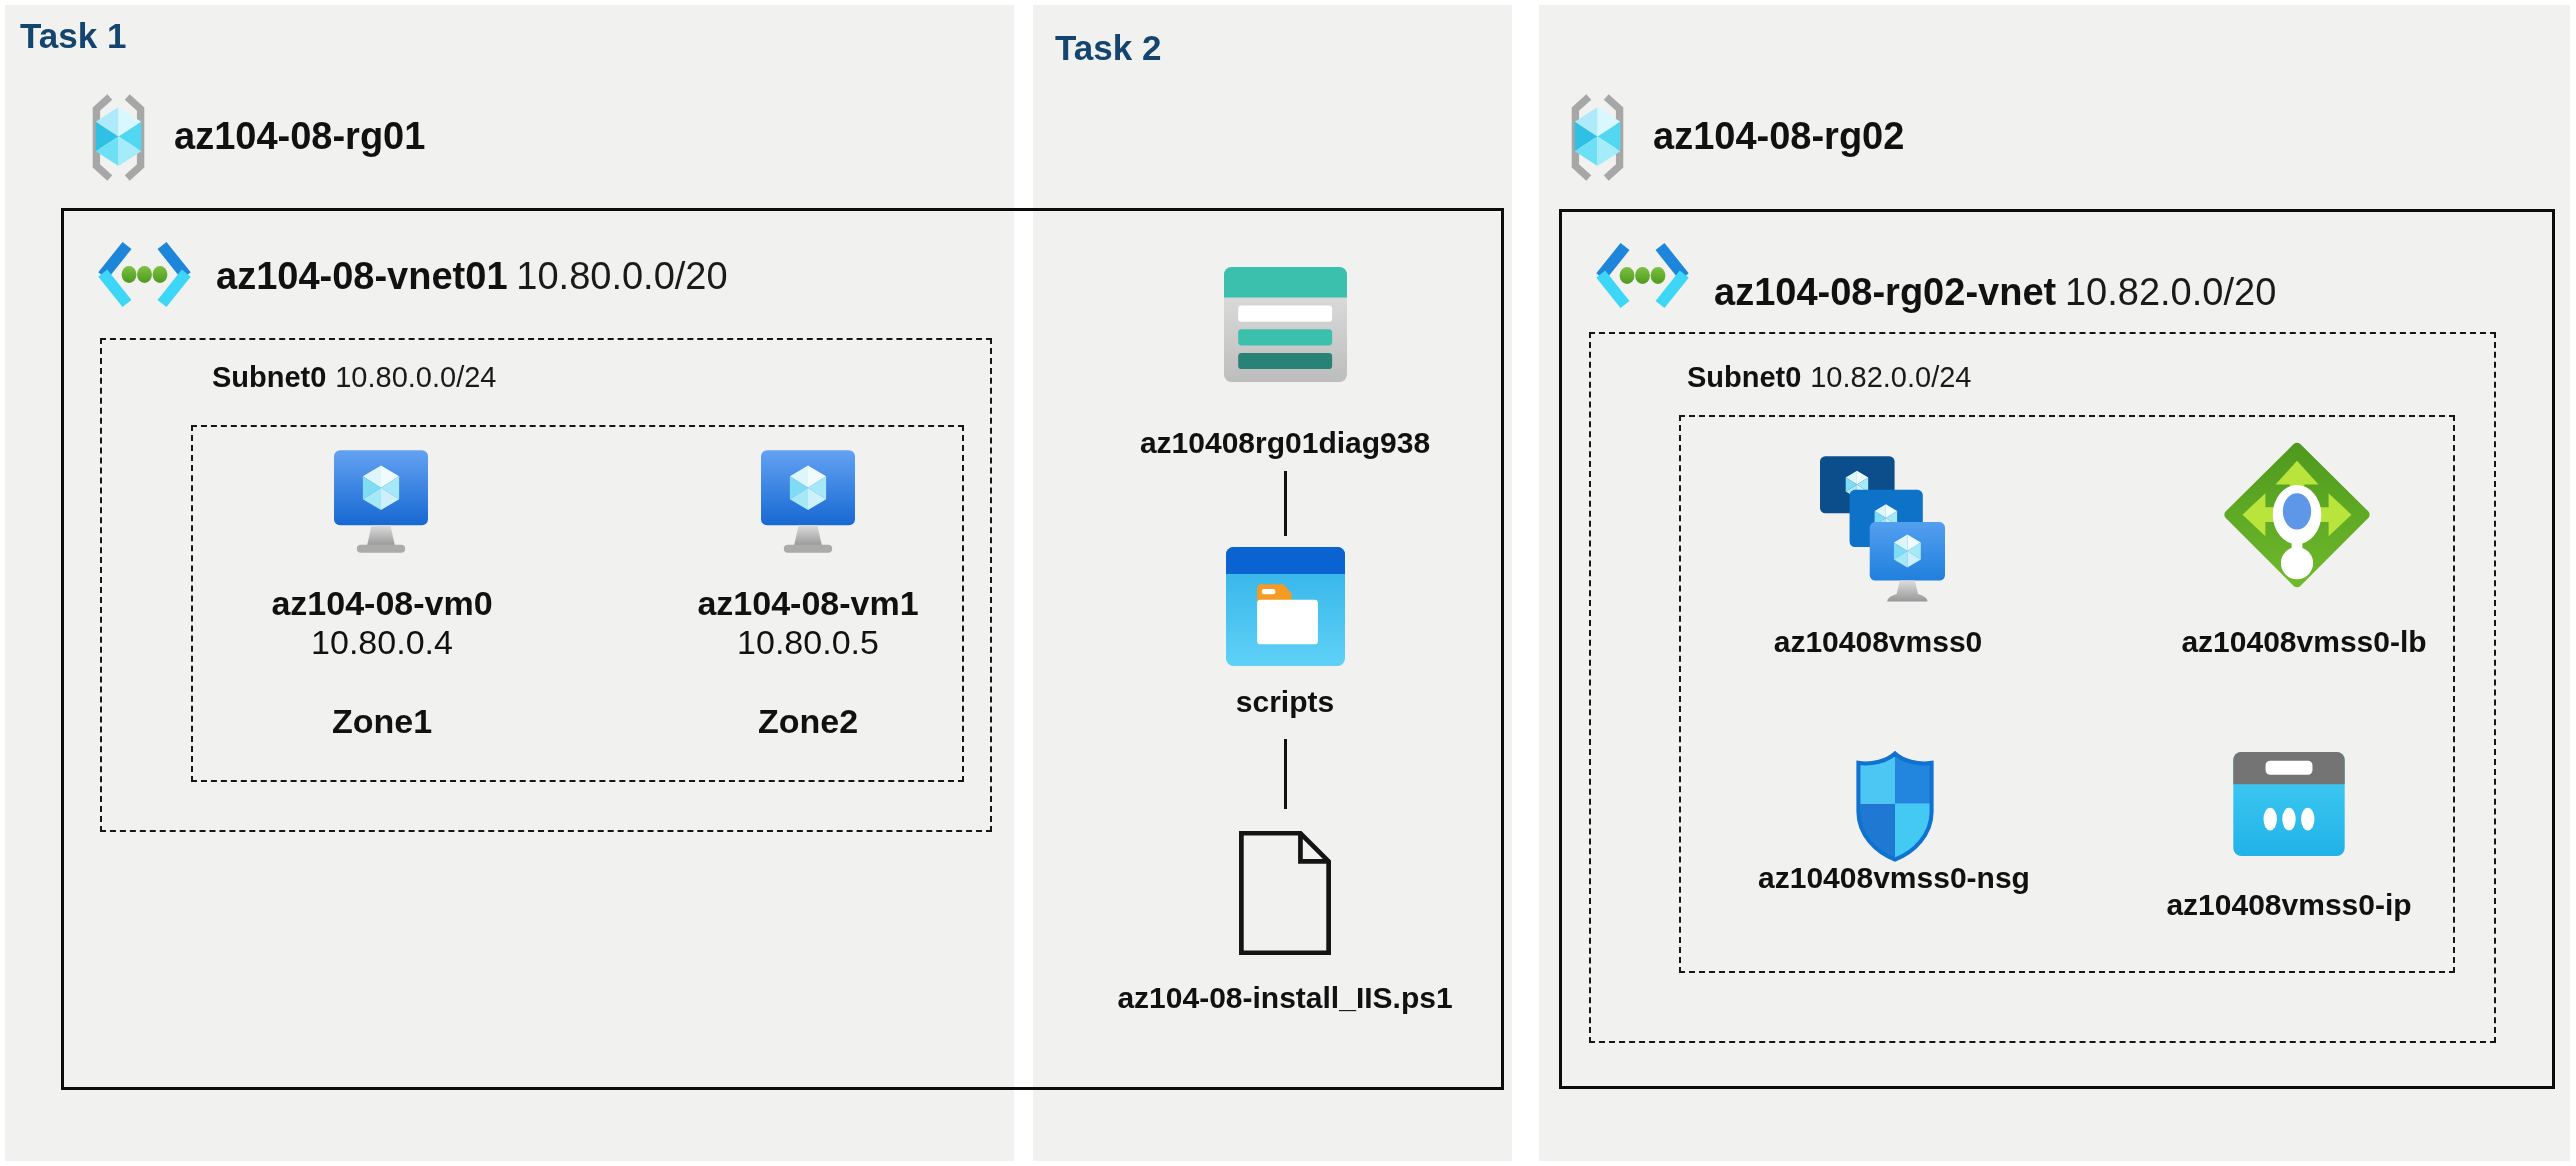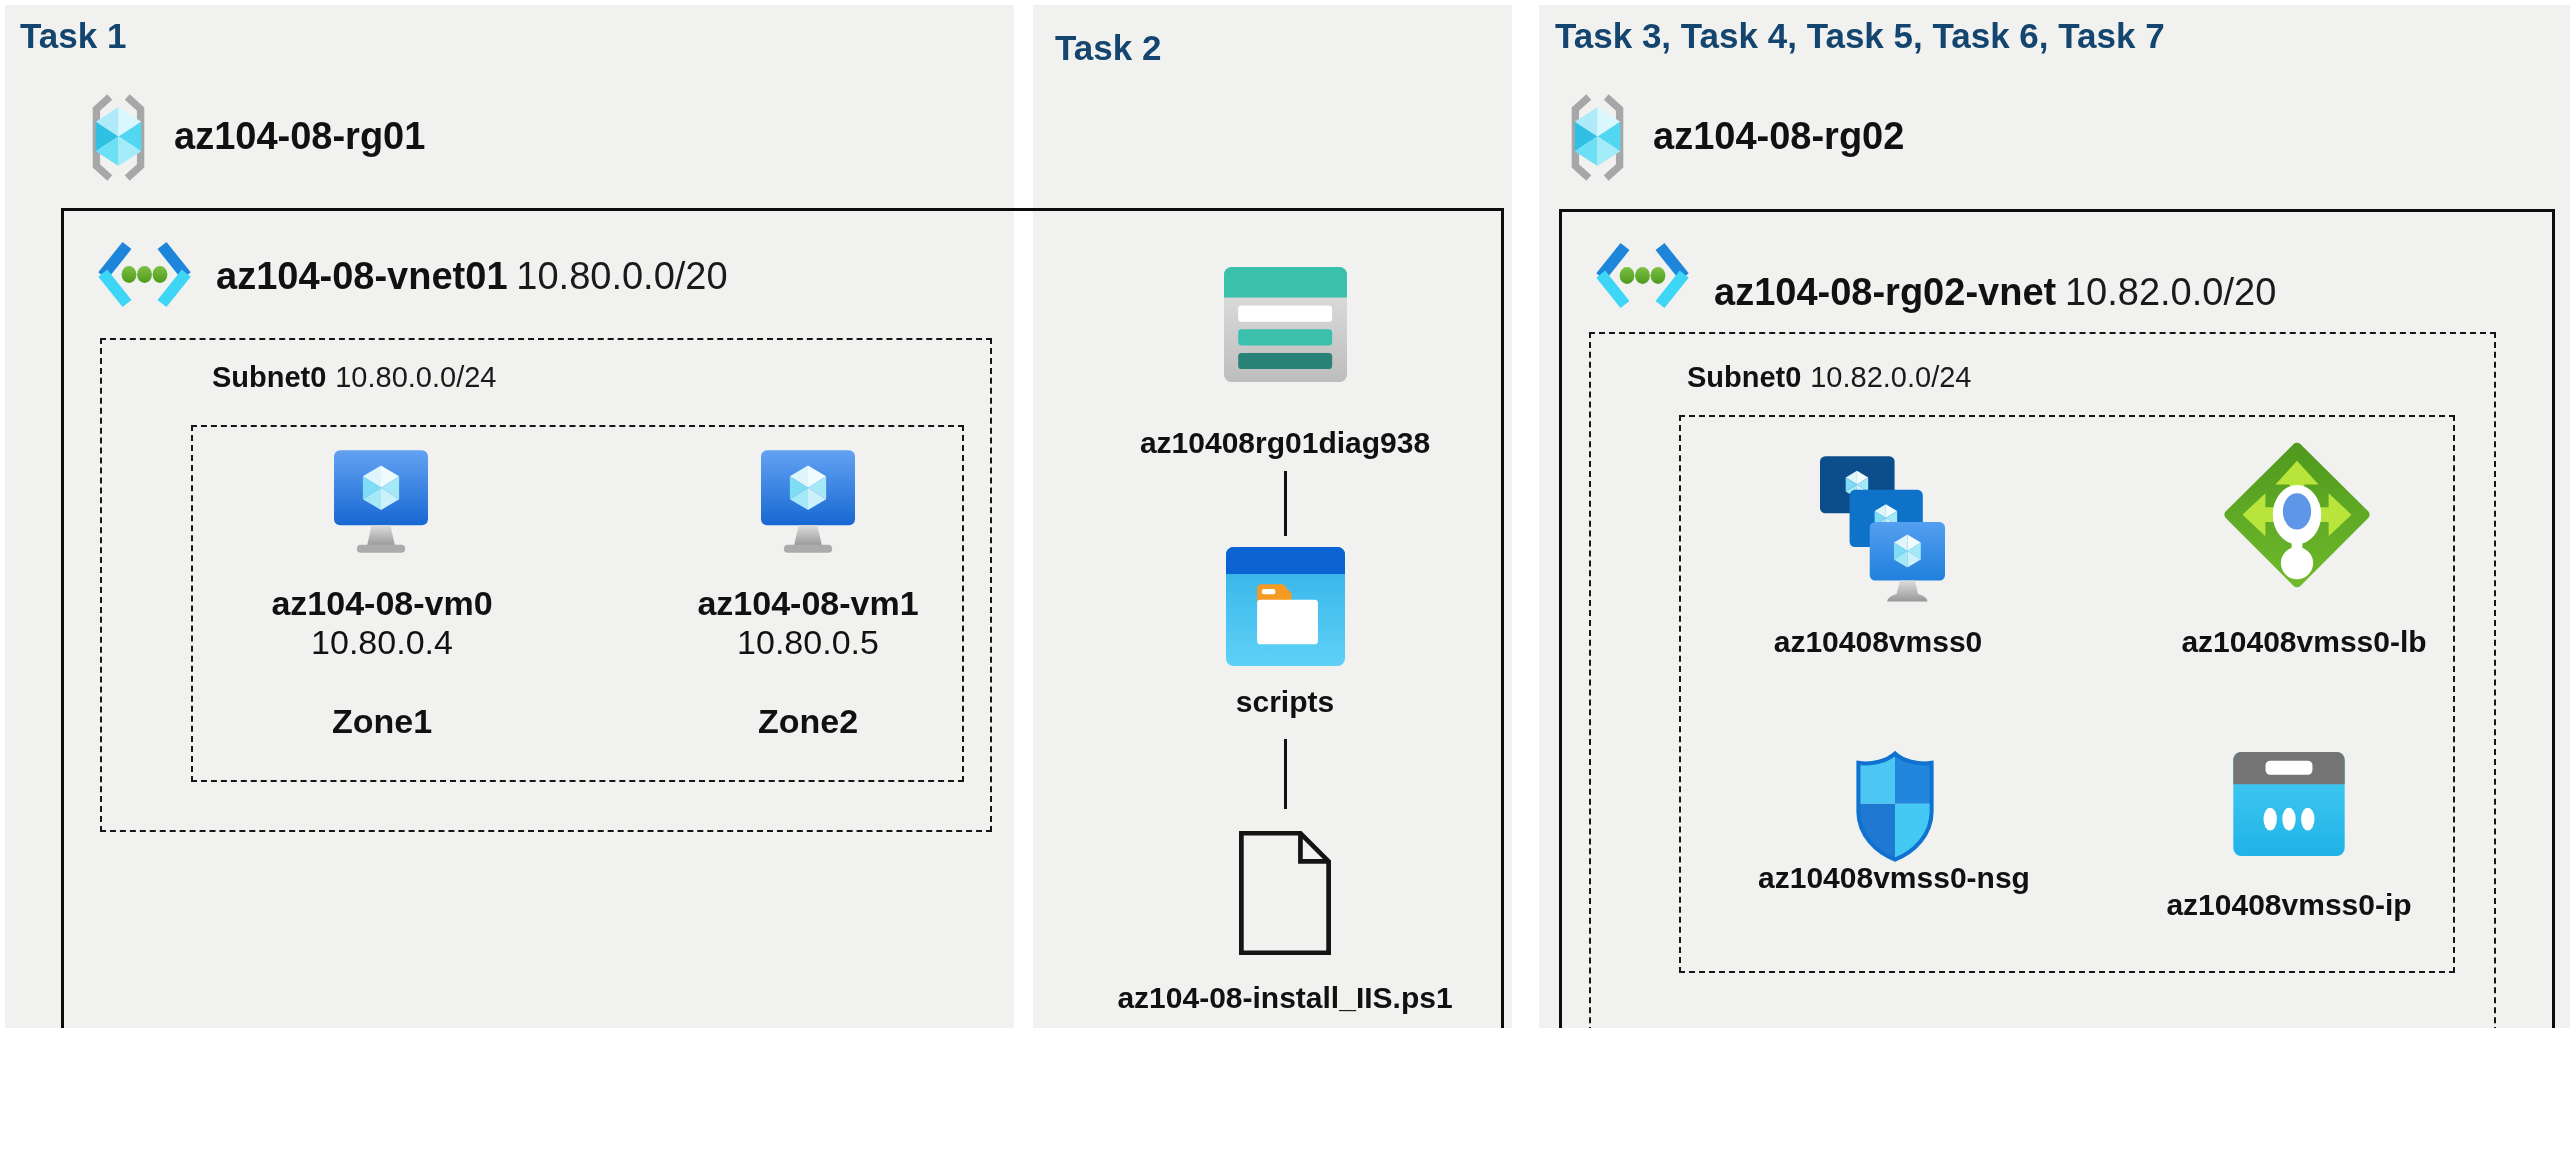--- a/index.html
+++ b/index.html
@@ -1,16 +1,16 @@
 <!DOCTYPE html>
 <html style="font-size:10.8px"><head>
 <meta charset="utf-8">
 <style>
   html,body{margin:0;padding:0;background:#ffffff;}
-  .canvas{position:relative;width:2576px;height:1028px;background:#ffffff;
+  .canvas{position:relative;width:2576px;height:1166px;background:#ffffff;
           font-family:"Liberation Sans",sans-serif;color:#111;overflow:hidden;}
   .panel{position:absolute;top:5.4px;height:1156px;background:#f1f1f0;}
   .p1{left:5.4px;width:1009px;}
   .p2{left:1033px;width:479px;}
   .p3{left:1539px;width:1031px;}
   .title{position:absolute;font-weight:bold;font-size:35px;color:#14456e;white-space:nowrap;}
   .box-solid{position:absolute;border:3.4px solid #0c0c0c;box-sizing:border-box;}
   .box-dashed{position:absolute;border:2.7px dashed #161616;box-sizing:border-box;}
   .icon{position:absolute;}
   .llabel{position:absolute;transform:translateY(-50%);white-space:nowrap;
@@ -83,21 +83,20 @@
 </svg>
 
 <div class="canvas">
 
   <div class="panel p1"></div>
   <div class="panel p2"></div>
   <div class="panel p3"></div>
 
   <div class="title" style="left:20px;top:16px">Task 1</div>
   <div class="title" style="left:1055px;top:28px">Task 2</div>
-  <div class="title" style="left:1555px;top:16px">Task 3, Task 4, Task 5, Task 6, Task 7</div>
 
   <svg class="icon" style="left:85px;top:92px" width="67" height="91" viewBox="0 0 100 135">
     <path d="M37,7 L17,25 V110 L37,128" fill="none" stroke="#a7a7a7" stroke-width="11"></path>
     <path d="M63,7 L83,25 V110 L63,128" fill="none" stroke="#a7a7a7" stroke-width="11"></path>
     <use href="#cubeCyan" transform="translate(50,66)"></use>
   </svg>
   <div class="llabel" style="left:174px;top:136px">az104-08-rg01</div>
 
   <svg class="icon" style="left:1564px;top:92px" width="67" height="91" viewBox="0 0 100 135">
     <path d="M37,7 L17,25 V110 L37,128" fill="none" stroke="#a7a7a7" stroke-width="11"></path>

